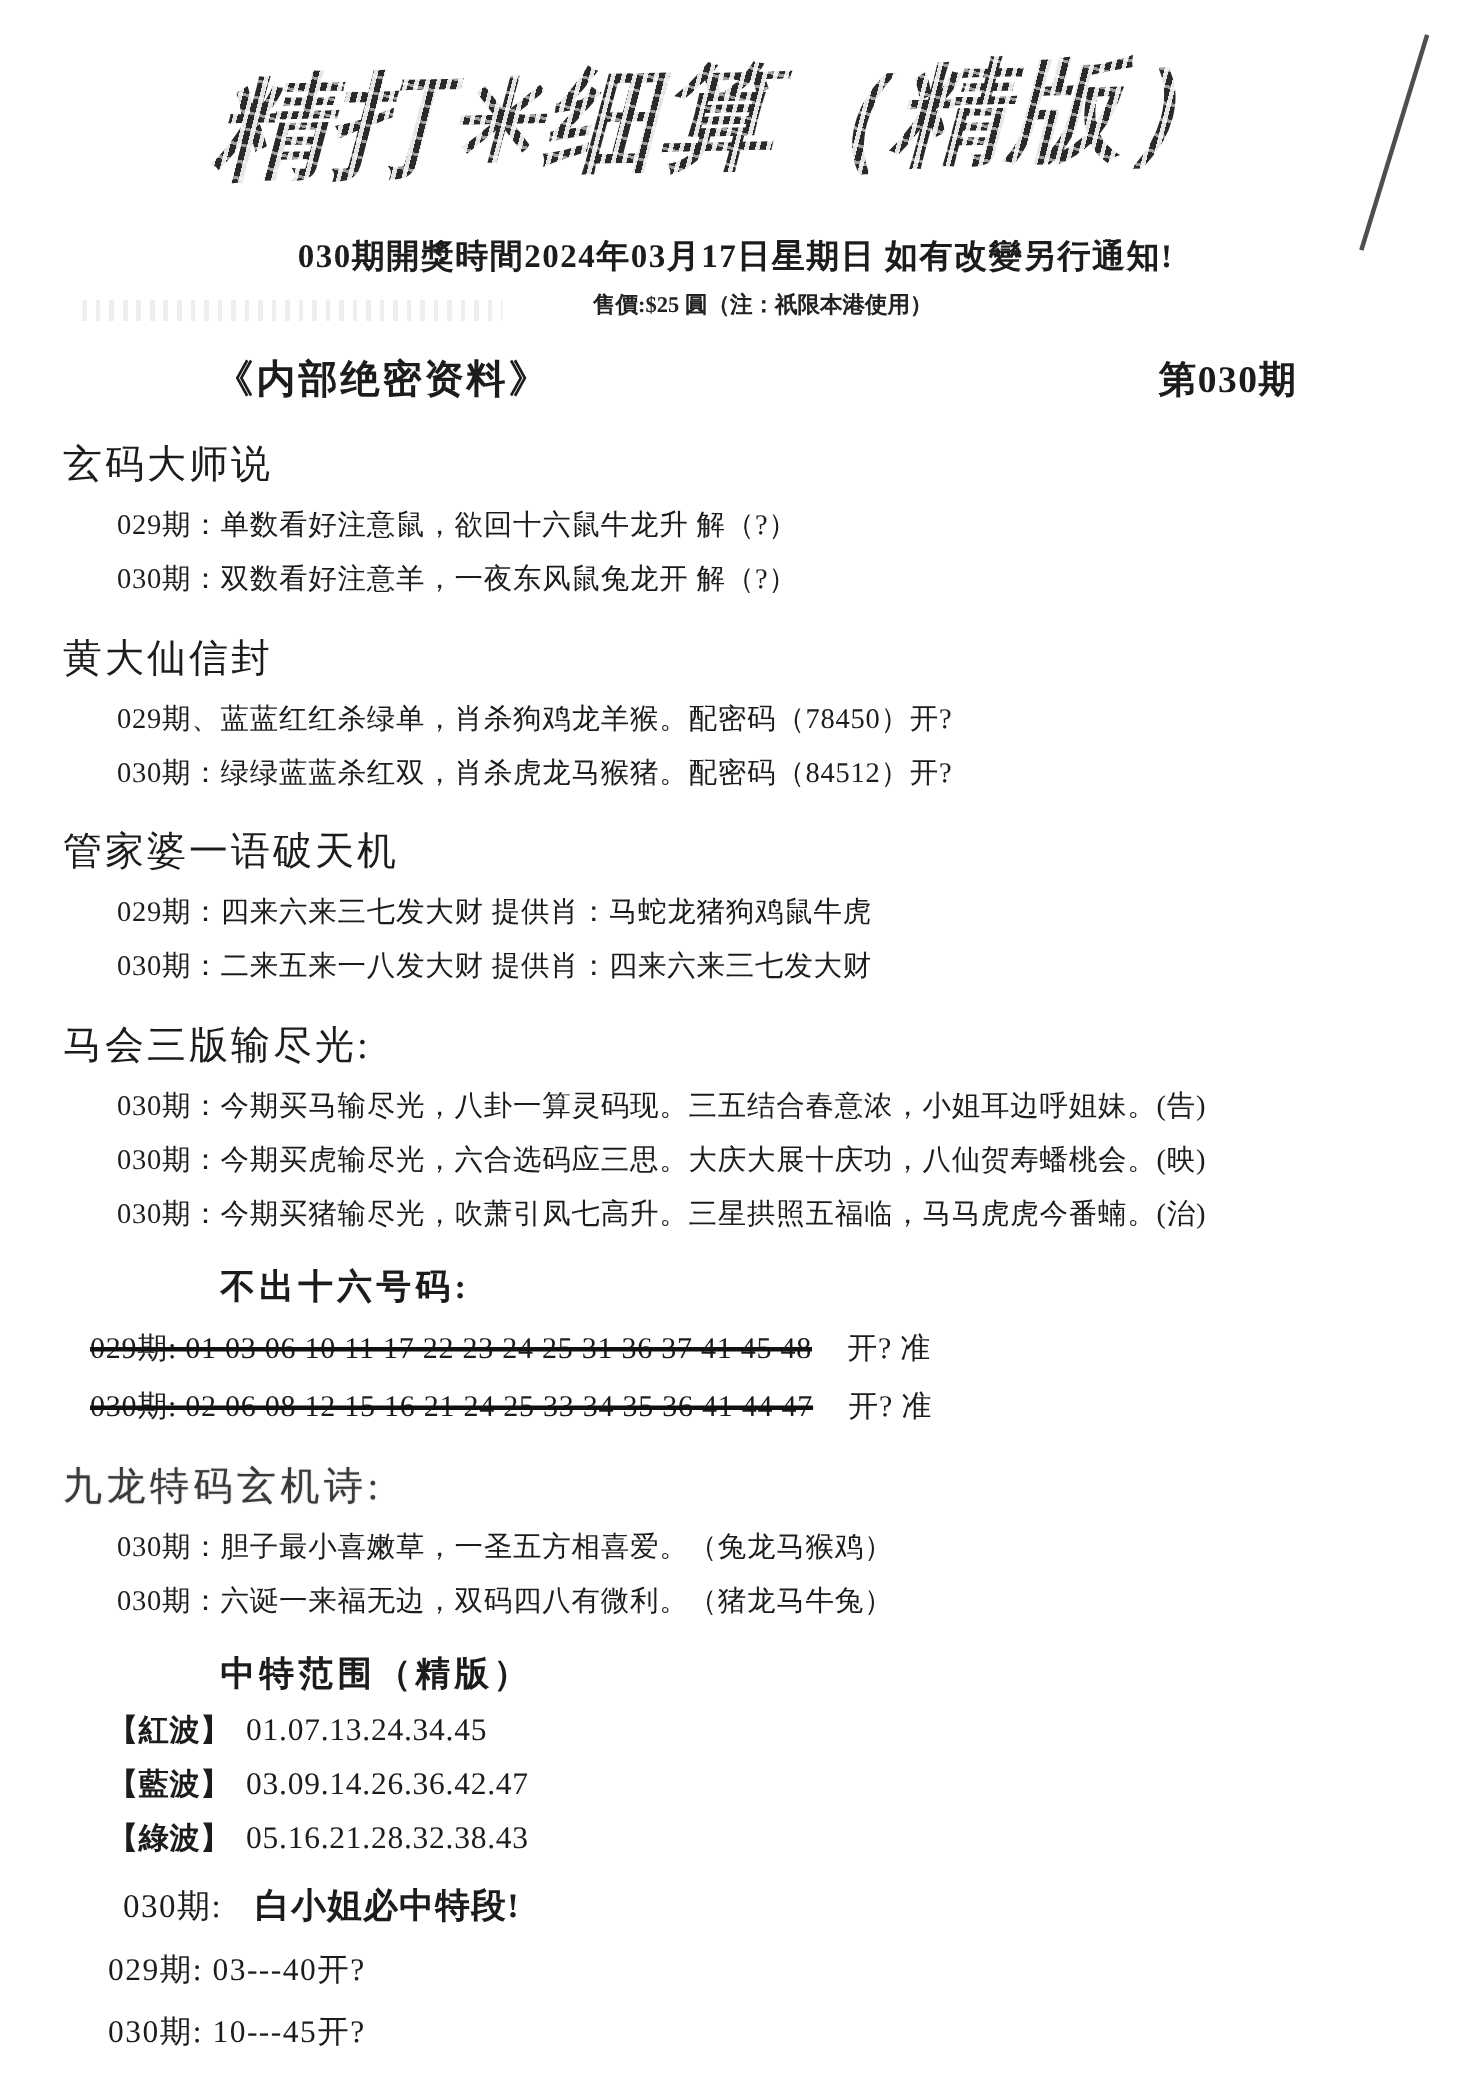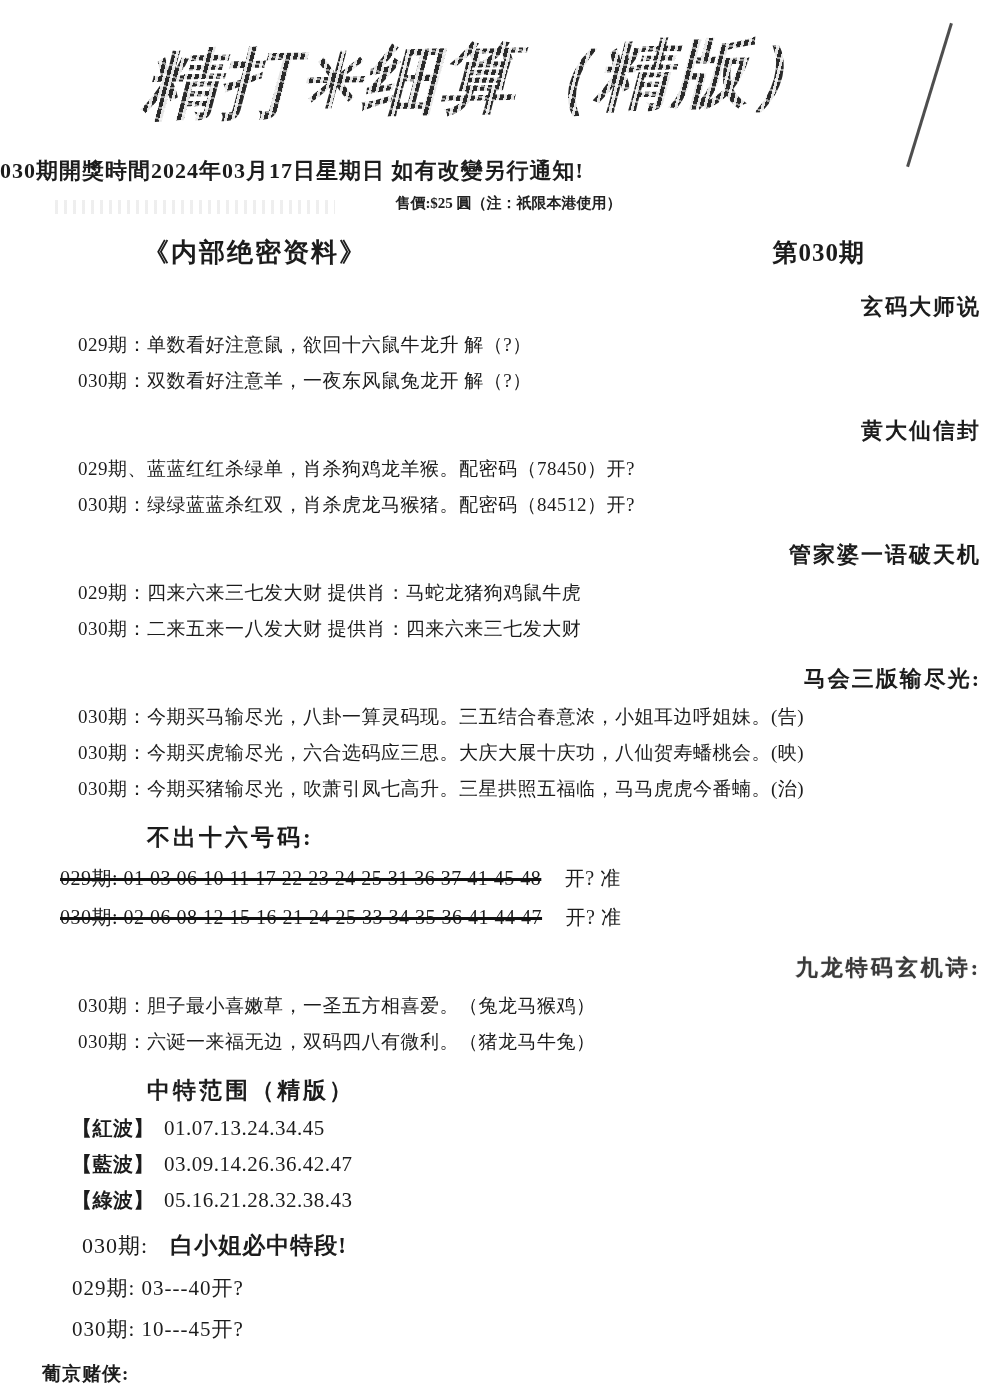--- a/index.html
+++ b/index.html
@@ -34,32 +34,32 @@
     position:absolute; right:-90px; top:-8px; width:3px; height:150px;
     background:#2f2f2f; transform:rotate(17deg); opacity:.85;
   }
   .smudge {
     position:absolute; left:55px; top:172px; width:280px; height:14px;
     background:repeating-linear-gradient(90deg, rgba(120,120,120,.35) 0 3px, rgba(255,255,255,0) 3px 9px);
     opacity:.35;
   }
 
   
-  .schedule { text-align:left; margin-top:6px; font-size:22px; font-weight:bold; letter-spacing:1px; }
+  .schedule { text-align:center; margin-top:6px; font-size:22px; font-weight:bold; letter-spacing:1px; }
   .price    { text-align:center; margin-top:8px; font-size:15px; font-weight:bold; color:#222;padding-left:36px; }
 
   .doc-row {
     display:flex; justify-content:space-between; align-items:baseline;
     margin-top:22px; padding-left:143px; padding-right:116px;
   }
   .doc-label  { font-size:26px; font-weight:bold; letter-spacing:2px; }
   .issue-label{ font-size:25px; font-weight:bold; letter-spacing:1px; }
 
   
-  .sec-heading { margin:22px 0 0 42px; font-size:22px; font-weight:bold; letter-spacing:2px;text-align:right; }
+  .sec-heading { margin:22px 0 0 42px; font-size:26px; font-weight:normal; letter-spacing:2px; }
   .sec-heading.faint { color:#3a3a3a; text-shadow:0 0 1px #999; letter-spacing:3px; }
   .line { margin:10px 0 0 78px; font-size:19px; letter-spacing:.5px; white-space:nowrap; }
 
   .sub-heading { margin:20px 0 0 147px; font-size:23px; font-weight:bold; letter-spacing:3px; }
 
   .row16 { margin:12px 0 0 60px; font-size:20px; white-space:nowrap; letter-spacing:.5px; }
   .row16 .struck { text-decoration:line-through; text-decoration-thickness:2.5px; text-decoration-color:#111; }
   .row16 .tail { margin-left:18px; font-size:20px; }
 
   .wave-row { margin:9px 0 0 72px; font-size:20px; letter-spacing:.5px; }

